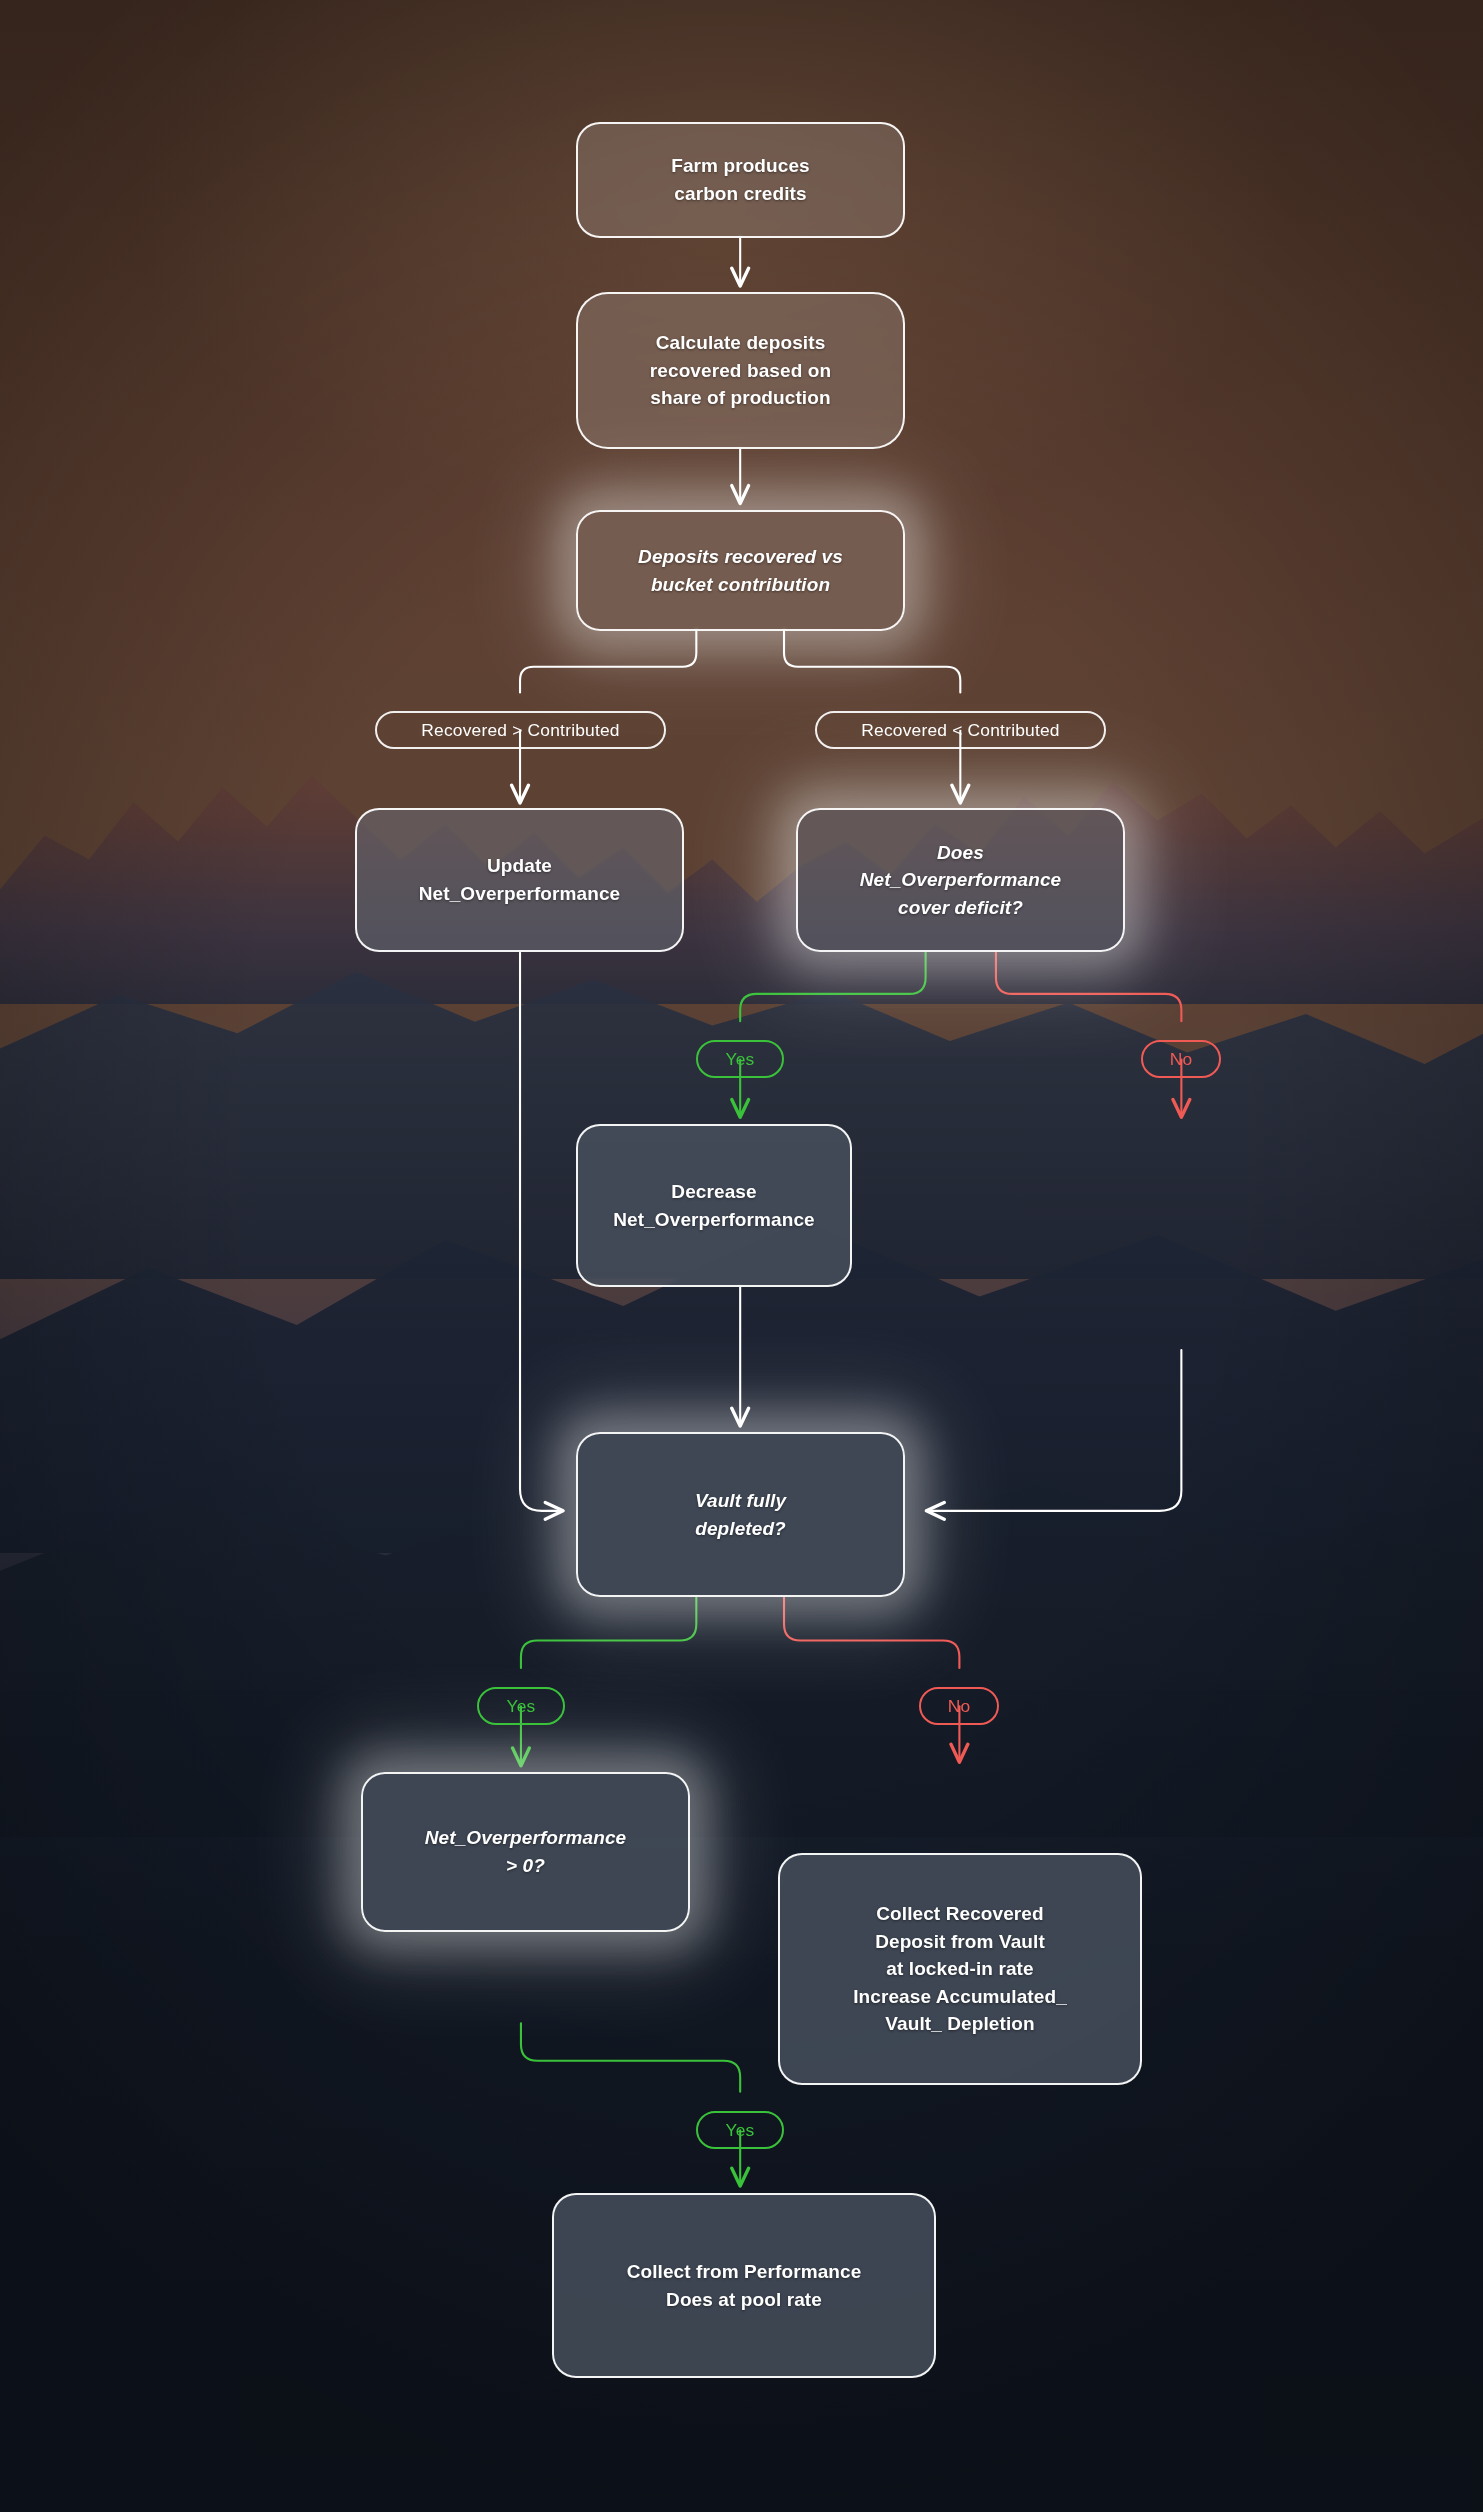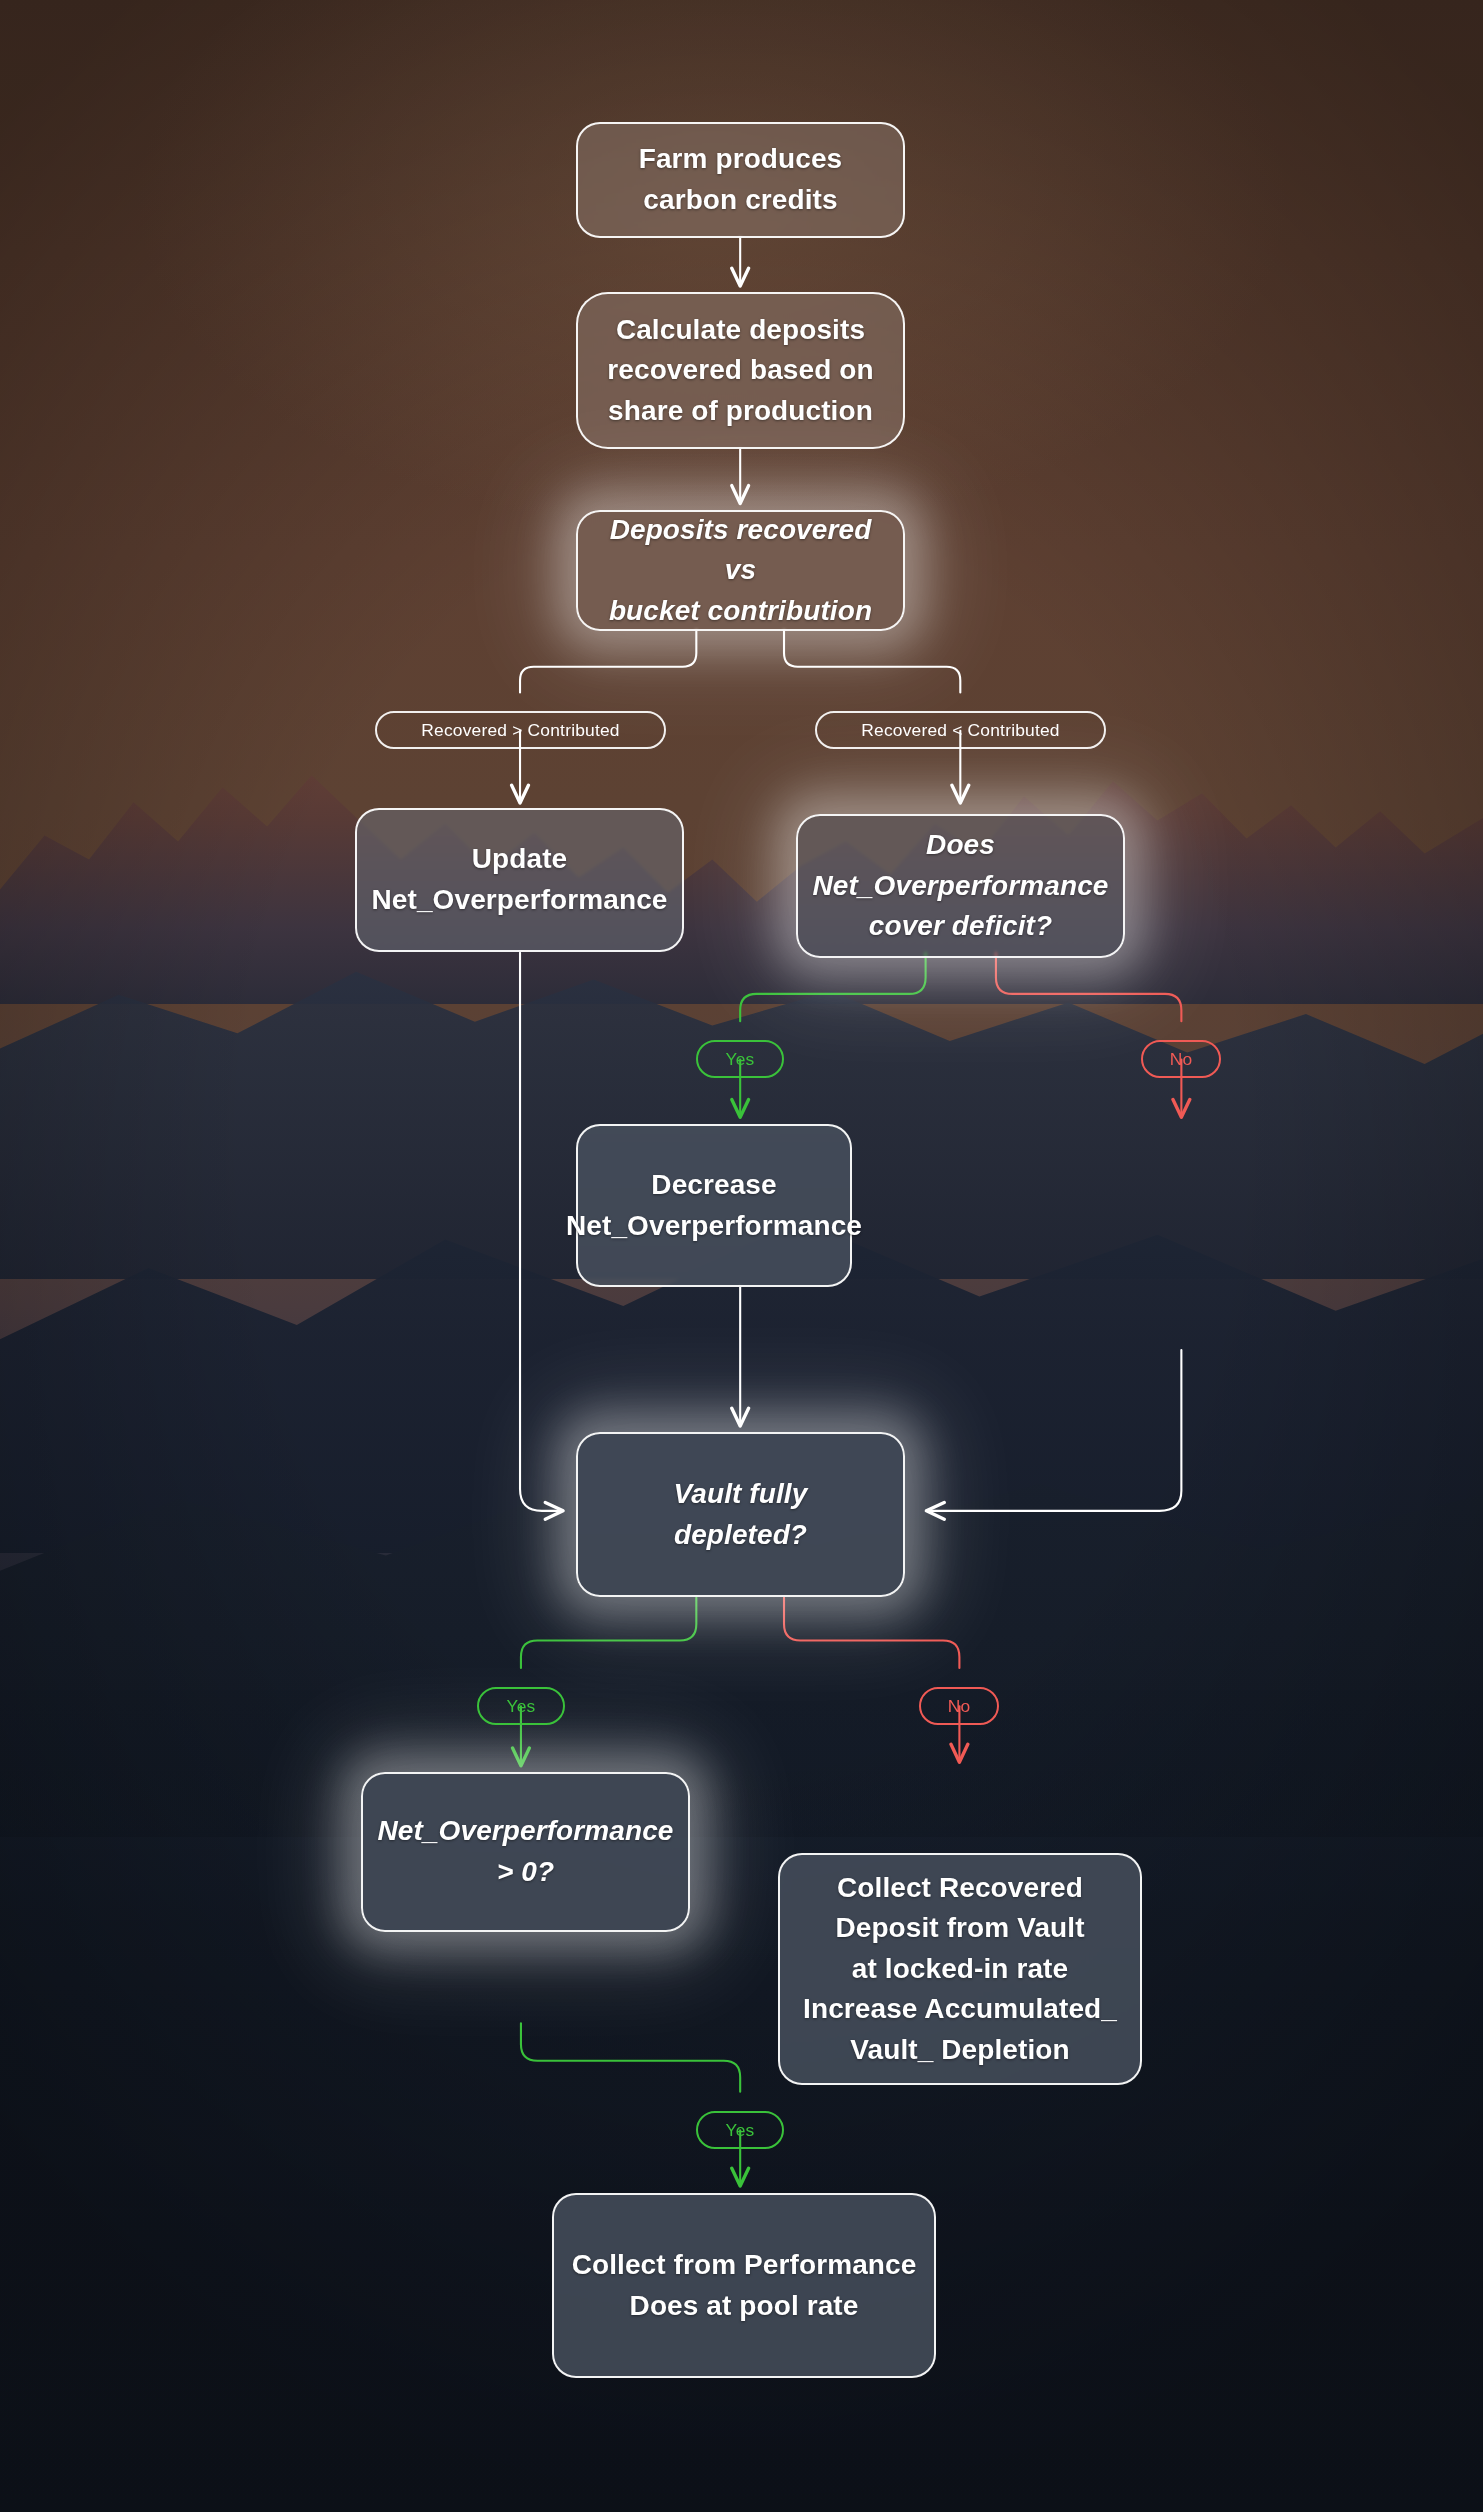--- a/index.html
+++ b/index.html
@@ -78,21 +78,21 @@
     position:absolute;
     box-sizing:border-box;
     display:flex;align-items:center;justify-content:center;
     text-align:center;
     color:#ffffff;
     border:2.3px solid rgba(255,255,255,.94);
     border-radius:24px;
     background:rgba(132,130,130,.30);
     backdrop-filter:blur(1.8px);
     -webkit-backdrop-filter:blur(1.8px);
-    font-size:28px;
+    font-size:19px;
     font-weight:700;
     line-height:1.45;
     letter-spacing:0.1px;
     padding:9px 14.6px;
     text-shadow:0 0.9px 2.7px rgba(0,0,0,.45);
   }
   .node.dark{ background:rgba(72,81,94,.82); }
   .node.warm{ background:rgba(150,132,122,.42); }
   .node.mid { background:rgba(104,107,116,.55); }
   .node.glow{
@@ -209,21 +209,21 @@
   <div class="node warm glow" style="left:576px;top:510px;width:329px;height:121px;">
     <span class="txt">Deposits recovered vs
 bucket contribution</span>
   </div>
 
   <div class="node mid" style="left:355px;top:808px;width:329px;height:144px;">
     <span class="txt">Update
 Net_Overperformance</span>
   </div>
 
-  <div class="node mid glow" style="left:796px;top:808px;width:329px;height:144px;margin-top:6px;">
+  <div class="node mid glow" style="left:796px;top:808px;width:329px;height:144px;">
     <span class="txt">Does
 Net_Overperformance
 cover deficit?</span>
   </div>
 
   <div class="node dark" style="left:576px;top:1124px;width:276px;height:163px;">
     <span class="txt">Decrease
 Net_Overperformance</span>
   </div>
 

